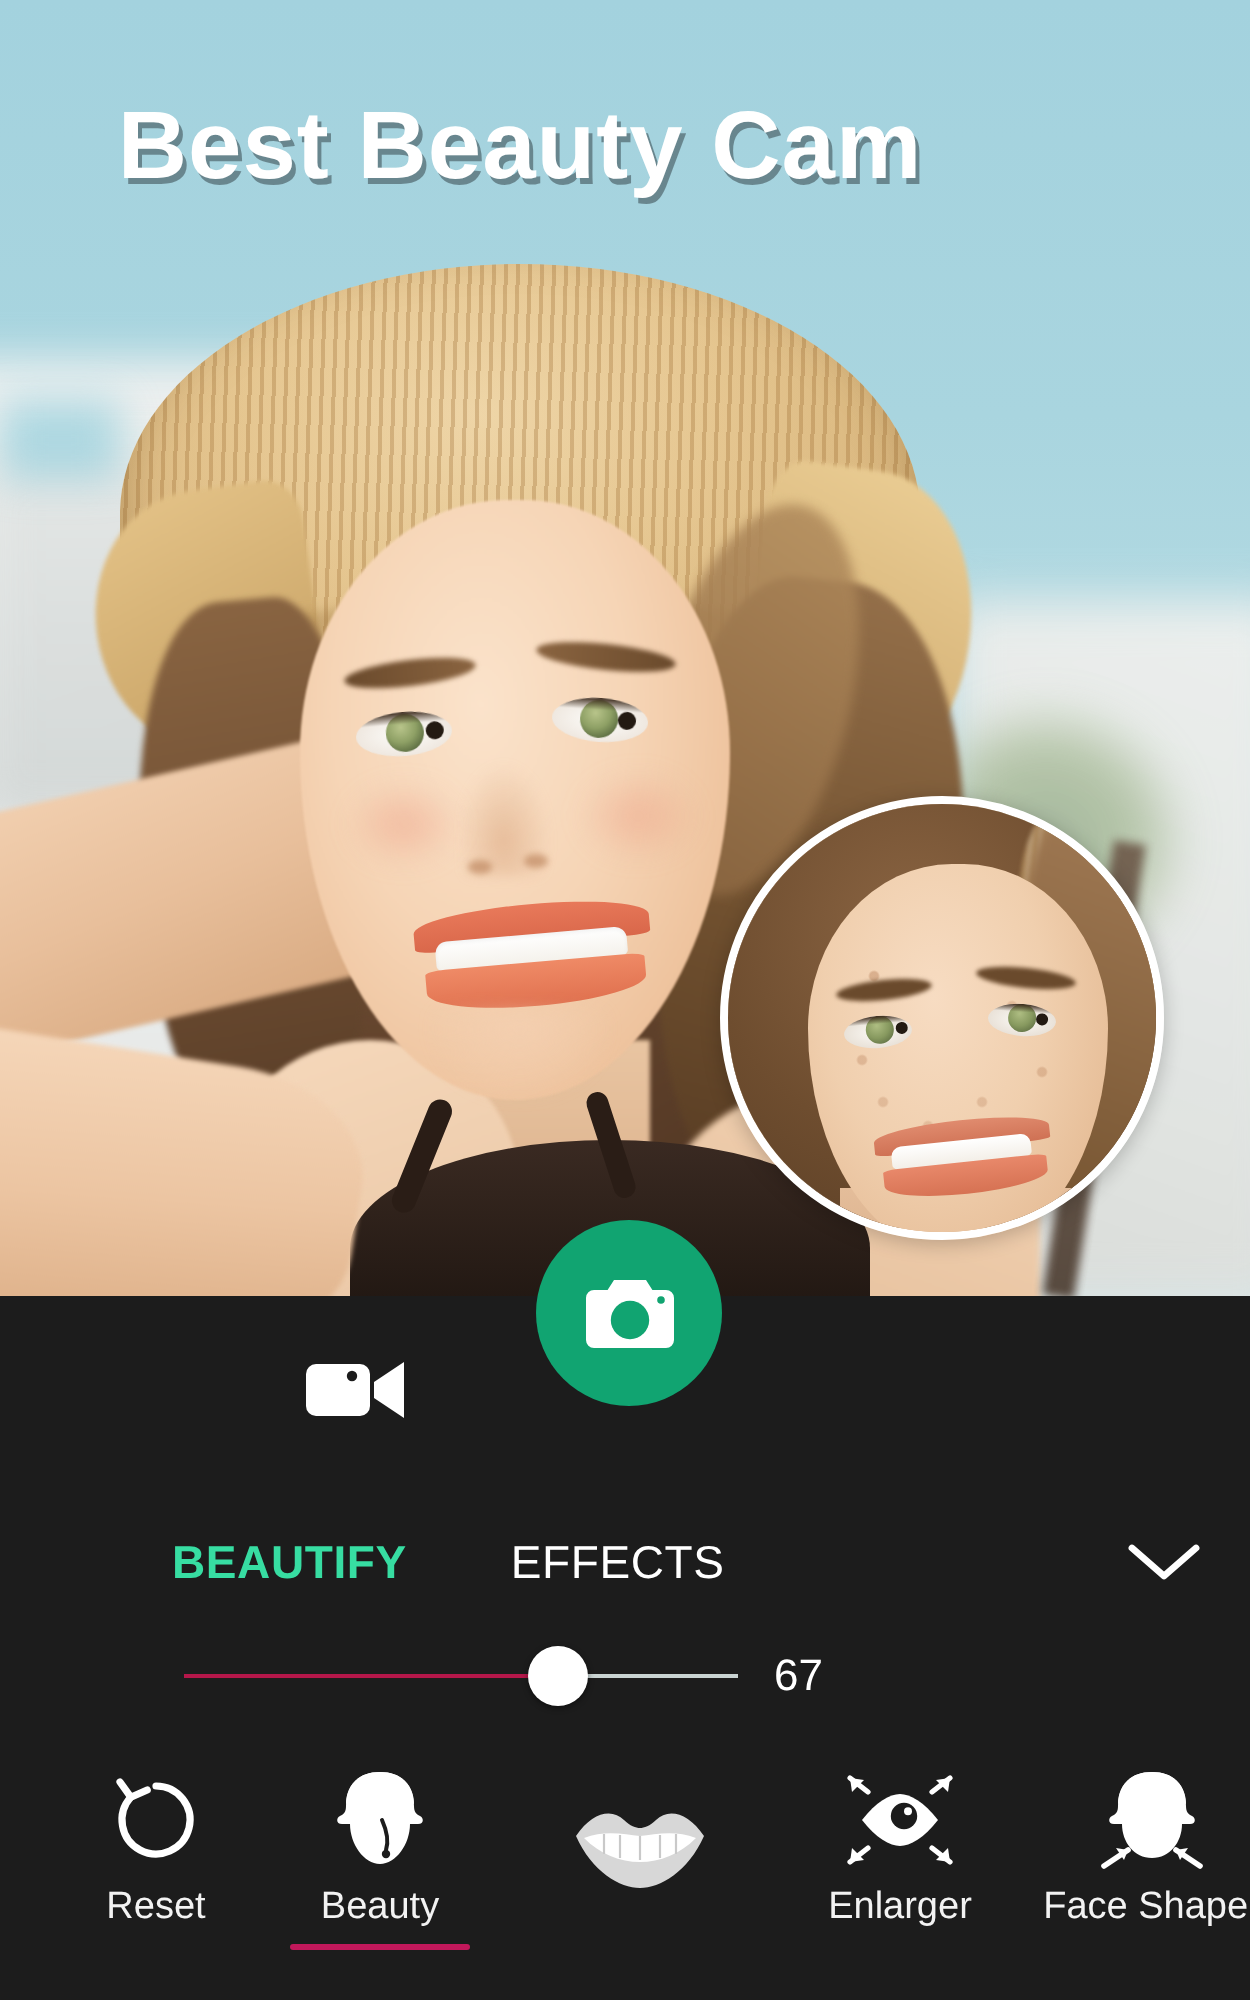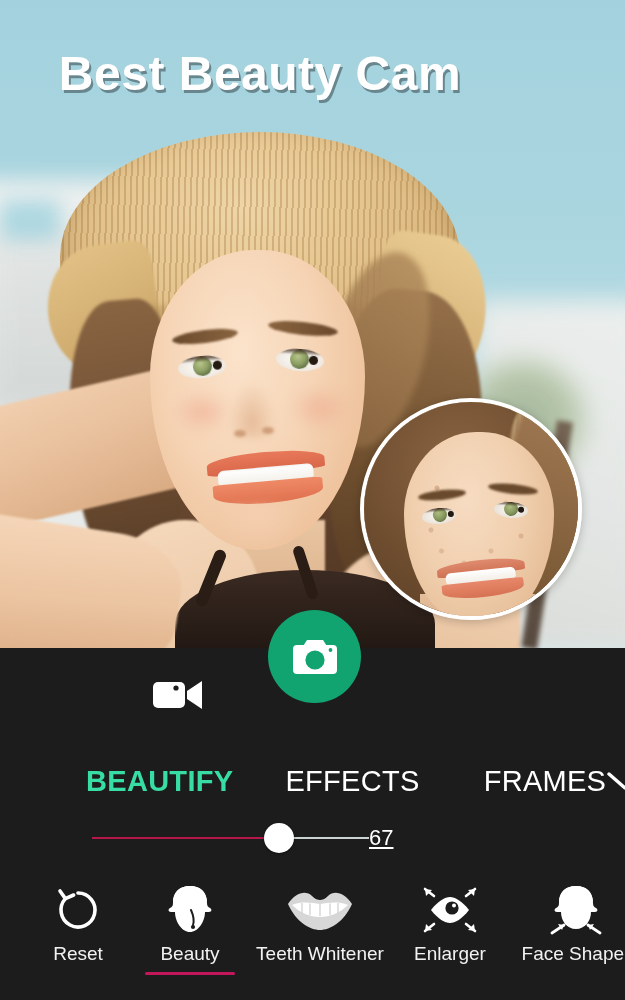--- a/index.html
+++ b/index.html
@@ -336,21 +336,21 @@
   }
 
   
   .tabs {
     position:relative;
     display:flex; align-items:center;
     height:56px;
     padding:0 24px 0 86px;
   }
   .tab {
-    font-size:29px; letter-spacing:.3px; font-weight:400;
+    font-size:23px; letter-spacing:.3px; font-weight:400;
     color:#ffffff; cursor:pointer; white-space:nowrap;
   }
   .tab.active { color:#37dda2; font-weight:700; }
   .tab-effects { margin-left:52px; }
   .tab-frames  { margin-left:64px; }
   .chevron { margin-left:auto; cursor:pointer; display:flex; align-items:center; }
 
   
   .slider-row {
     display:flex; align-items:center;
@@ -362,21 +362,21 @@
   }
   .track { position:absolute; left:0; top:14px; width:277px; height:2px; background:#c9d3d2; }
   .track-fill { position:absolute; left:0; top:14px; width:186px; height:2px; background:#b5174a; }
   .thumb {
     position:absolute; left:172px; top:0px;
     width:30px; height:30px; border-radius:50%;
     background:#ffffff;
     box-shadow:0 1px 3px rgba(0,0,0,.45);
   }
   .slider-value {
-    color:#ffffff; font-size:22px; min-width:34px;text-decoration:underline;
+    margin-left:18px; color:#ffffff; font-size:22px; min-width:34px;
   }
   .preset-btn {
     margin-left:18px;
     background:#2ed19b; color:#ffffff;
     font-size:22px; font-weight:700;
     border:none; border-radius:6px;
     padding:11px 22px;
     cursor:pointer;
     font-family:"Liberation Sans", sans-serif;
   }
@@ -514,21 +514,20 @@
           <path d="M15 2 h16 l3.2 5 H41 a4 4 0 0 1 4 4 v21 a4 4 0 0 1 -4 4 H5 a4 4 0 0 1 -4 -4 V11 a4 4 0 0 1 4 -4 h6.8 Z" fill="#ffffff"></path>
           <circle cx="23" cy="22" r="9.6" fill="#11a471"></circle>
           <circle cx="38.5" cy="12" r="1.9" fill="#11a471"></circle>
         </svg>
       </div>
     </div>
 
     <div class="tabs">
       <div class="tab active">BEAUTIFY</div>
       <div class="tab tab-effects">EFFECTS</div>
-      <div class="tab tab-frames">FRAMES</div>
       <div class="chevron">
         <svg width="38" height="22" viewBox="0 0 38 22">
           <path d="M3 4 L19 18 L35 4" fill="none" stroke="#ffffff" stroke-width="3.4" stroke-linecap="round" stroke-linejoin="round"></path>
         </svg>
       </div>
     </div>
 
     <div class="slider-row">
       <div class="slider-wrap">
         <div class="track"></div>
@@ -571,21 +570,20 @@
             <path d="M6 17 C16 13 26 15 34 16 C42 15 52 13 62 17 C54 25 44 29 34 29 C24 29 14 25 6 17 Z" fill="#ffffff"></path>
             <g stroke="#c9c9c9" stroke-width="1.1">
               <line x1="16" y1="15" x2="16" y2="25"></line>
               <line x1="24" y1="15.5" x2="24" y2="27"></line>
               <line x1="34" y1="16" x2="34" y2="28"></line>
               <line x1="44" y1="15.5" x2="44" y2="27"></line>
               <line x1="52" y1="15" x2="52" y2="25"></line>
             </g>
           </svg>
         </div>
-        <div class="tool-label">Teeth Whitener</div>
         <div class="tool-underline hidden"></div>
       </div>
 
       <div class="tool" style="width:112px;">
         <div class="tool-icon">
           <svg width="58" height="48" viewBox="0 0 58 48">
             <path d="M10 24 C17 15 24 11 29 11 C34 11 41 15 48 24 C41 33 34 37 29 37 C24 37 17 33 10 24 Z" fill="#ffffff"></path>
             <circle cx="31" cy="22" r="6.6" fill="#1c1c1c"></circle>
             <circle cx="33" cy="19.6" r="2" fill="#ffffff"></circle>
             <g stroke="#ffffff" stroke-width="2.6" stroke-linecap="round">

